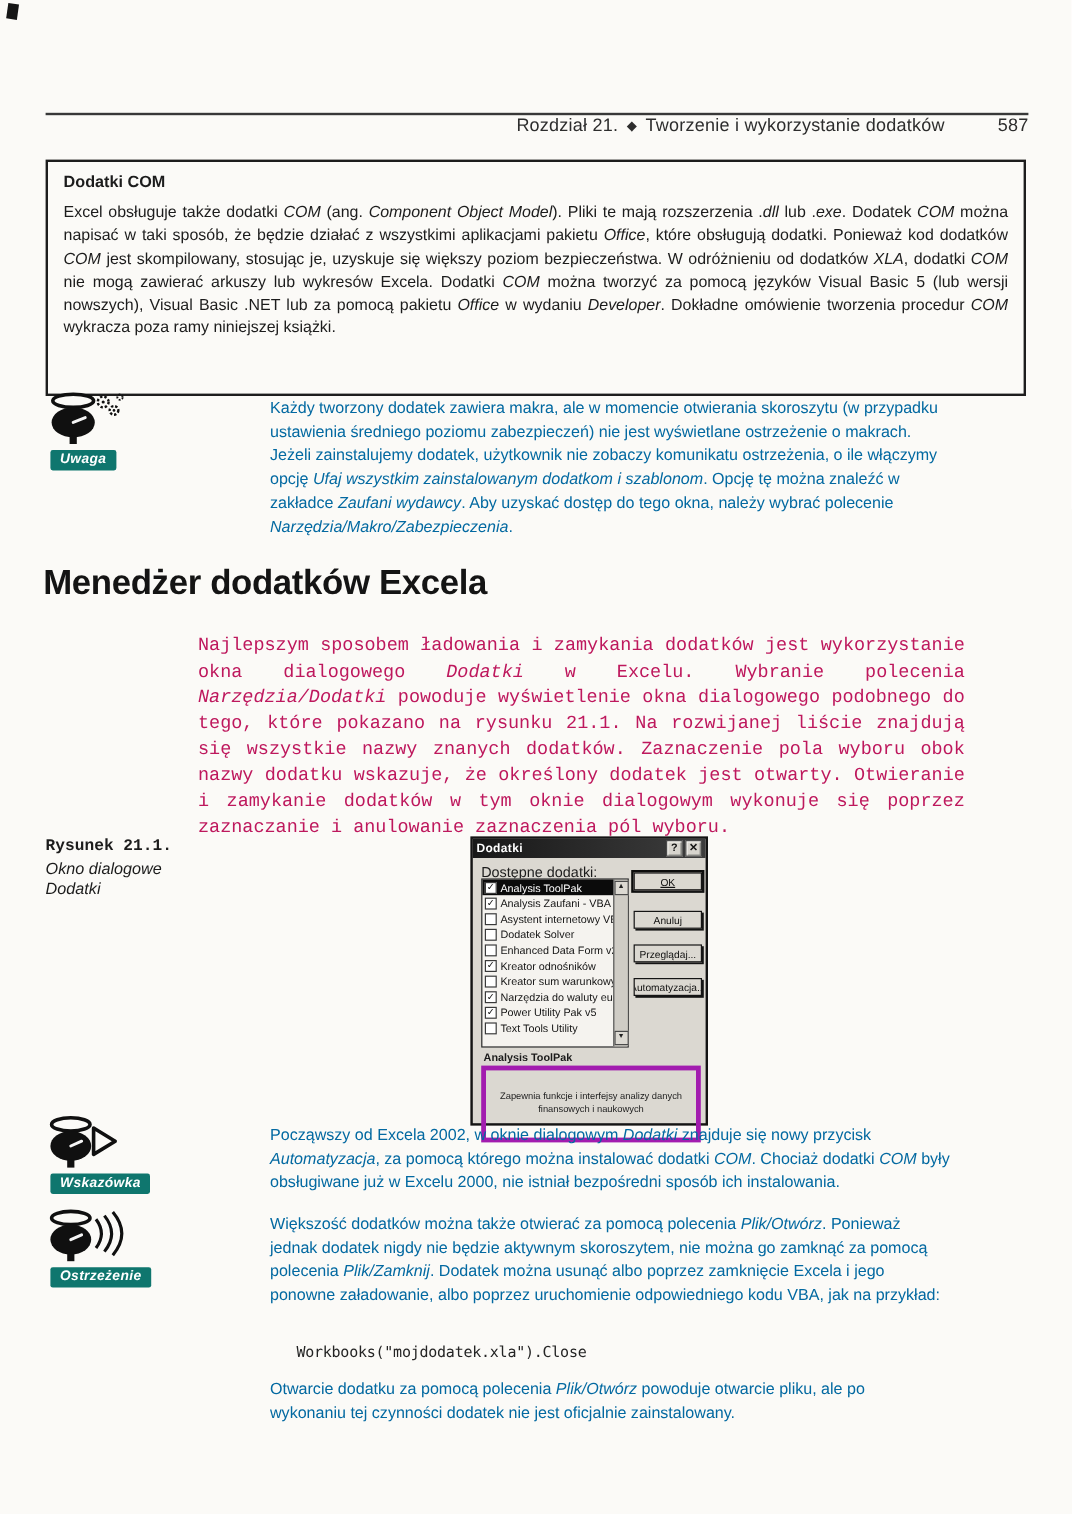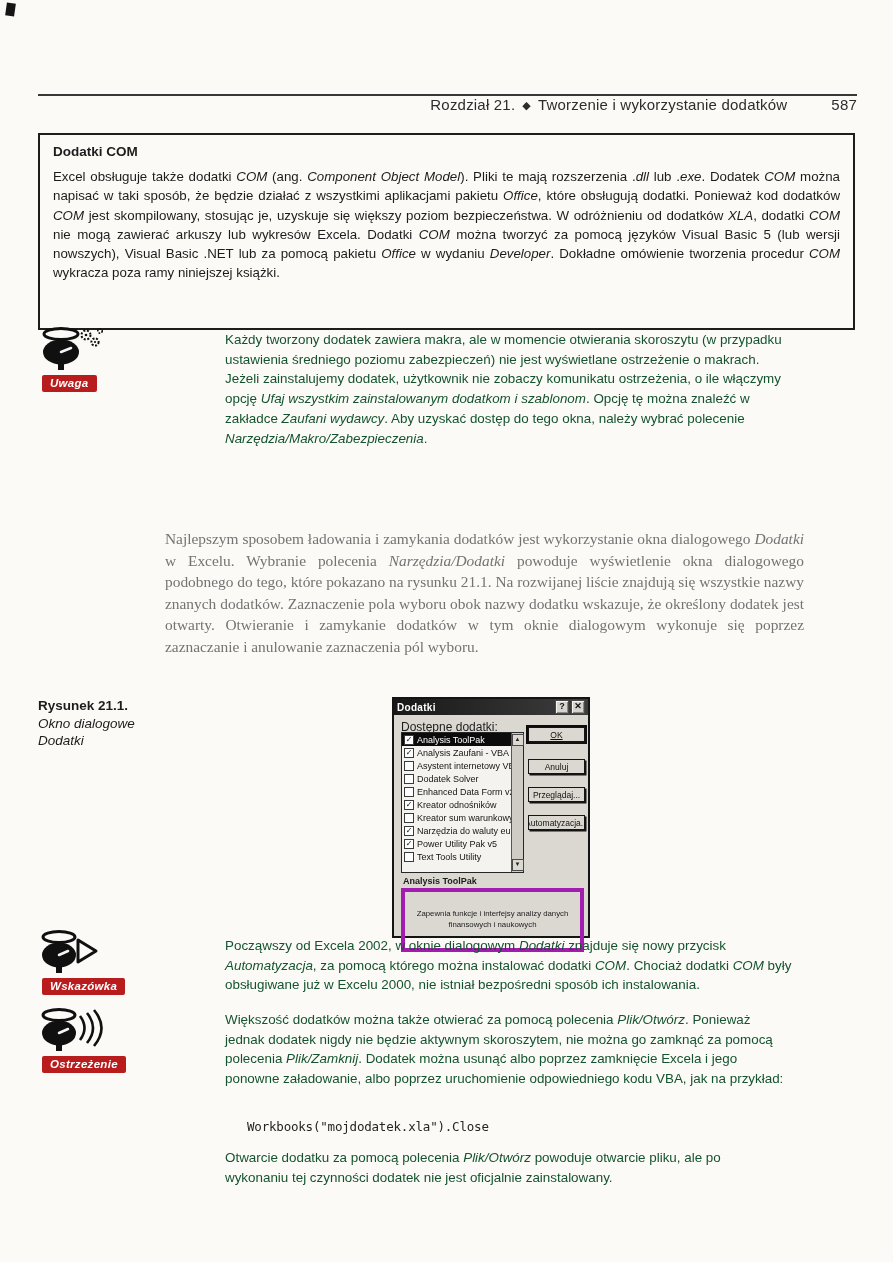--- a/index.html
+++ b/index.html
@@ -23,42 +23,42 @@
   .com-box{
     position:absolute; left:38px; top:133px; width:817px; height:197px;
     border:2px solid #1d1d1d; box-sizing:border-box; padding:9px 13px 0 13px;
   }
   .com-box .box-title{font-size:13.5px; font-weight:bold; margin:0 0 8px 0;}
   .com-box .box-body{font-size:13.3px; line-height:19.3px; text-align:justify; hyphens:auto;}
   
   .margin-icon{position:absolute; left:34px; width:78px; text-align:left;}
   .margin-icon svg{display:block;}
   .badge{
-    display:inline-block; background:#b91c1c; color:#ffffff;
+    display:inline-block; background:#0f766e; color:#ffffff;
     font-style:italic; font-weight:bold; font-size:11.5px;
     padding:2px 8px 3px 8px; border-radius:2px; margin:1px 0 0 8px;
     letter-spacing:.3px;
   }
   
   .note-text{
-    position:absolute; left:225px; font-size:13.4px; line-height:19.7px; color:#14532d;
+    position:absolute; left:225px; font-size:13.4px; line-height:19.7px; color:#0369a1;
   }
   
   .section-heading{
     position:absolute; left:36px; top:470px; margin:0;
     font-size:29px; font-weight:bold; letter-spacing:-.3px; color:#141414;
   }
   .body-par{
     position:absolute; left:165px; top:528px; width:639px;
-    font-family:Liberation Serif, serif; font-size:15.4px; line-height:21.6px;
-    text-align:justify; hyphens:auto; color:#737373;
+    font-family:Liberation Mono, monospace; font-size:15.4px; line-height:21.6px;
+    text-align:justify; hyphens:auto; color:#be185d;
   }
   
   .fig-caption{position:absolute; left:38px; top:697px; width:130px; font-size:13.5px; line-height:17.5px;}
-  .fig-caption .fig-label{font-weight:bold;}
+  .fig-caption .fig-label{font-weight:bold;font-family:Liberation Mono, monospace;}
   .fig-caption .fig-line{font-style:italic;}
   
   .dlg{
     position:absolute; left:392px; top:697px; width:198px; height:241px;
     background:#dbd8d1; border:2px solid #141414; box-sizing:border-box;
     font-family:"Liberation Sans", sans-serif;
   }
   .dlg-titlebar{height:16px; background:linear-gradient(90deg,#181818,#3d3d3d); display:flex; align-items:center; padding:0 3px;}
   .dlg-title{color:#fff; font-weight:bold; font-size:10px; flex:1; letter-spacing:.3px;}
   .tb-btn{
@@ -132,20 +132,21 @@
       <circle cx="52" cy="10" r="4.5" fill="none" stroke="#101010" stroke-width="2" stroke-dasharray="2 1.6"></circle>
       <circle cx="52" cy="10" r="1.3" fill="#101010"></circle>
       <circle cx="61" cy="17" r="3.6" fill="none" stroke="#101010" stroke-width="2" stroke-dasharray="2 1.5"></circle>
       <circle cx="61" cy="17" r="1.1" fill="#101010"></circle>
       <circle cx="66" cy="6" r="2.2" fill="none" stroke="#101010" stroke-width="1.6" stroke-dasharray="1.6 1.3"></circle>
     </svg>
     <span class="badge">Uwaga</span>
   </div>
   <div class="note-text" style="top:330px; width:562px;">Każdy tworzony dodatek zawiera makra, ale w momencie otwierania skoroszytu (w przypadku ustawienia średniego poziomu zabezpieczeń) nie jest wyświetlane ostrzeżenie o makrach. Jeżeli zainstalujemy dodatek, użytkownik nie zobaczy komunikatu ostrzeżenia, o ile włączymy opcję <i>Ufaj wszystkim zainstalowanym dodatkom i szablonom</i>. Opcję tę można znaleźć w zakładce <i>Zaufani wydawcy</i>. Aby uzyskać dostęp do tego okna, należy wybrać polecenie <i>Narzędzia/Makro/Zabezpieczenia</i>.</div>
 
+  <h1 class="section-heading">Menedżer dodatków Excela</h1>
 
   <div class="body-par">Najlepszym sposobem ładowania i zamykania dodatków jest wykorzystanie okna dialogowego <i>Dodatki</i> w Excelu. Wybranie polecenia <i>Narzędzia/Dodatki</i> powoduje wyświetlenie okna dialogowego podobnego do tego, które pokazano na rysunku 21.1. Na rozwijanej liście znajdują się wszystkie nazwy znanych dodatków. Zaznaczenie pola wyboru obok nazwy dodatku wskazuje, że określony dodatek jest otwarty. Otwieranie i zamykanie dodatków w tym oknie dialogowym wykonuje się poprzez zaznaczanie i anulowanie zaznaczenia pól wyboru.</div>
 
   <div class="fig-caption">
     <div class="fig-label">Rysunek 21.1.</div>
     <div class="fig-line">Okno dialogowe</div>
     <div class="fig-line">Dodatki</div>
   </div>
 
   <div class="dlg">

